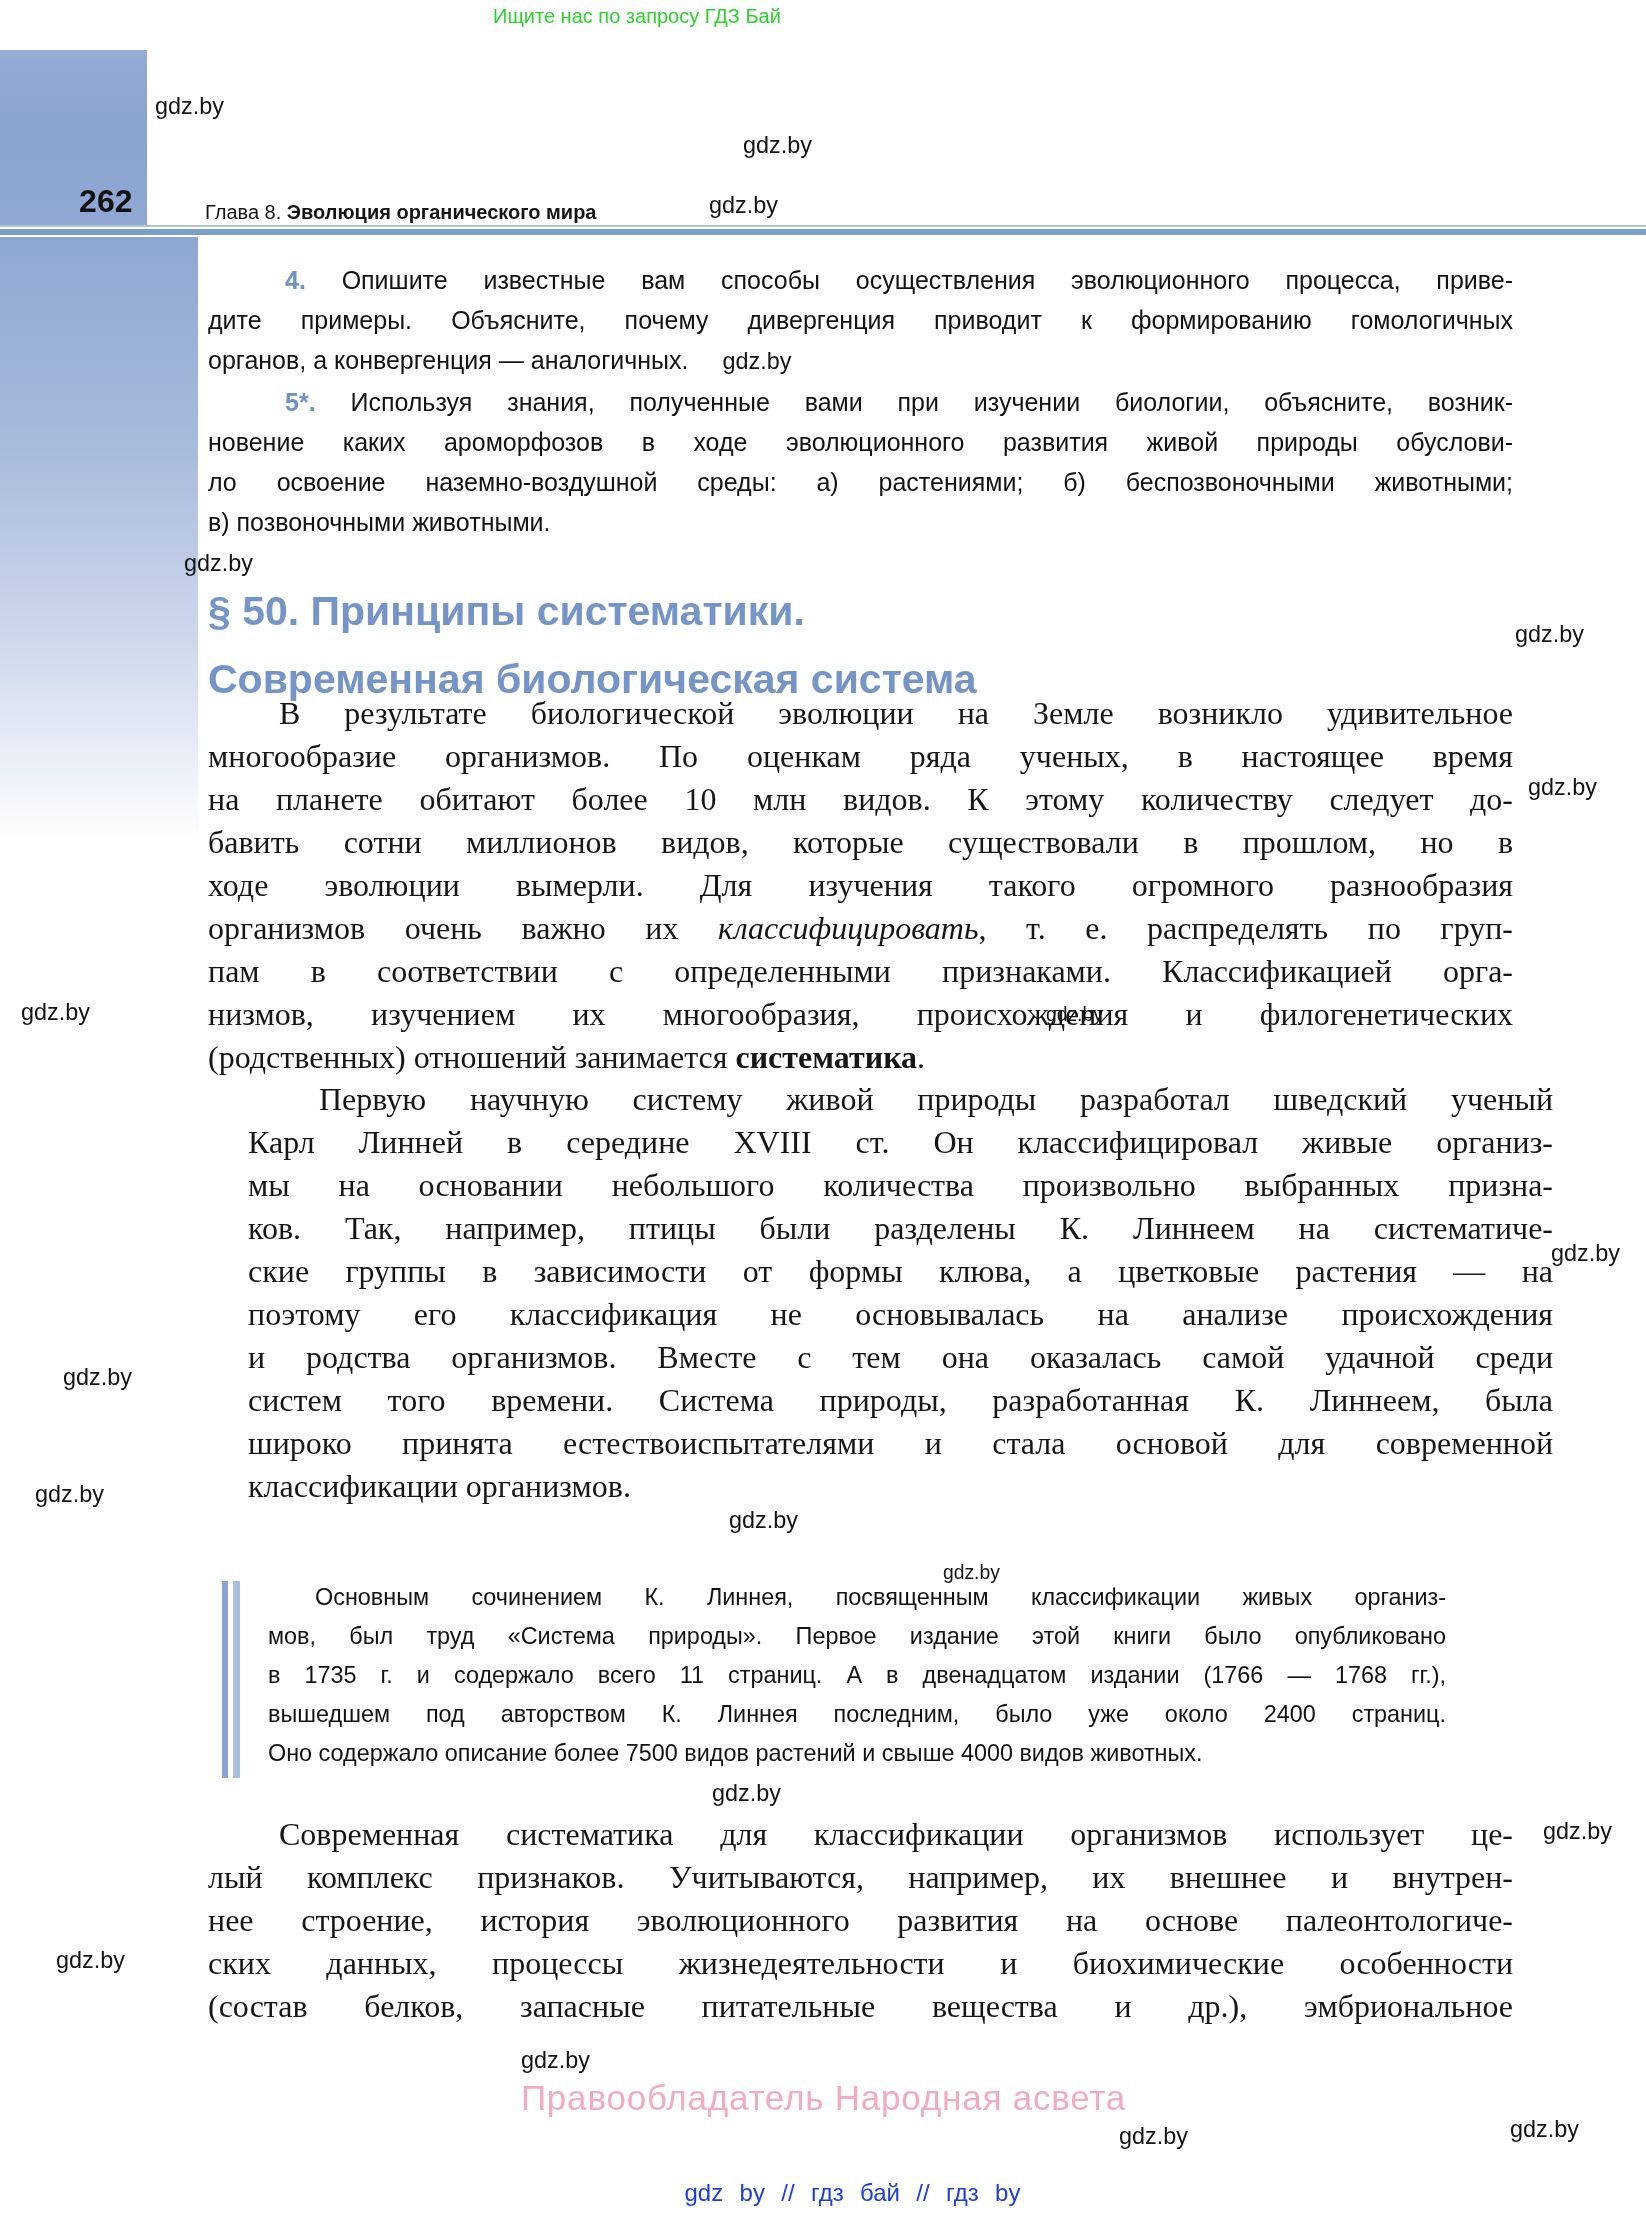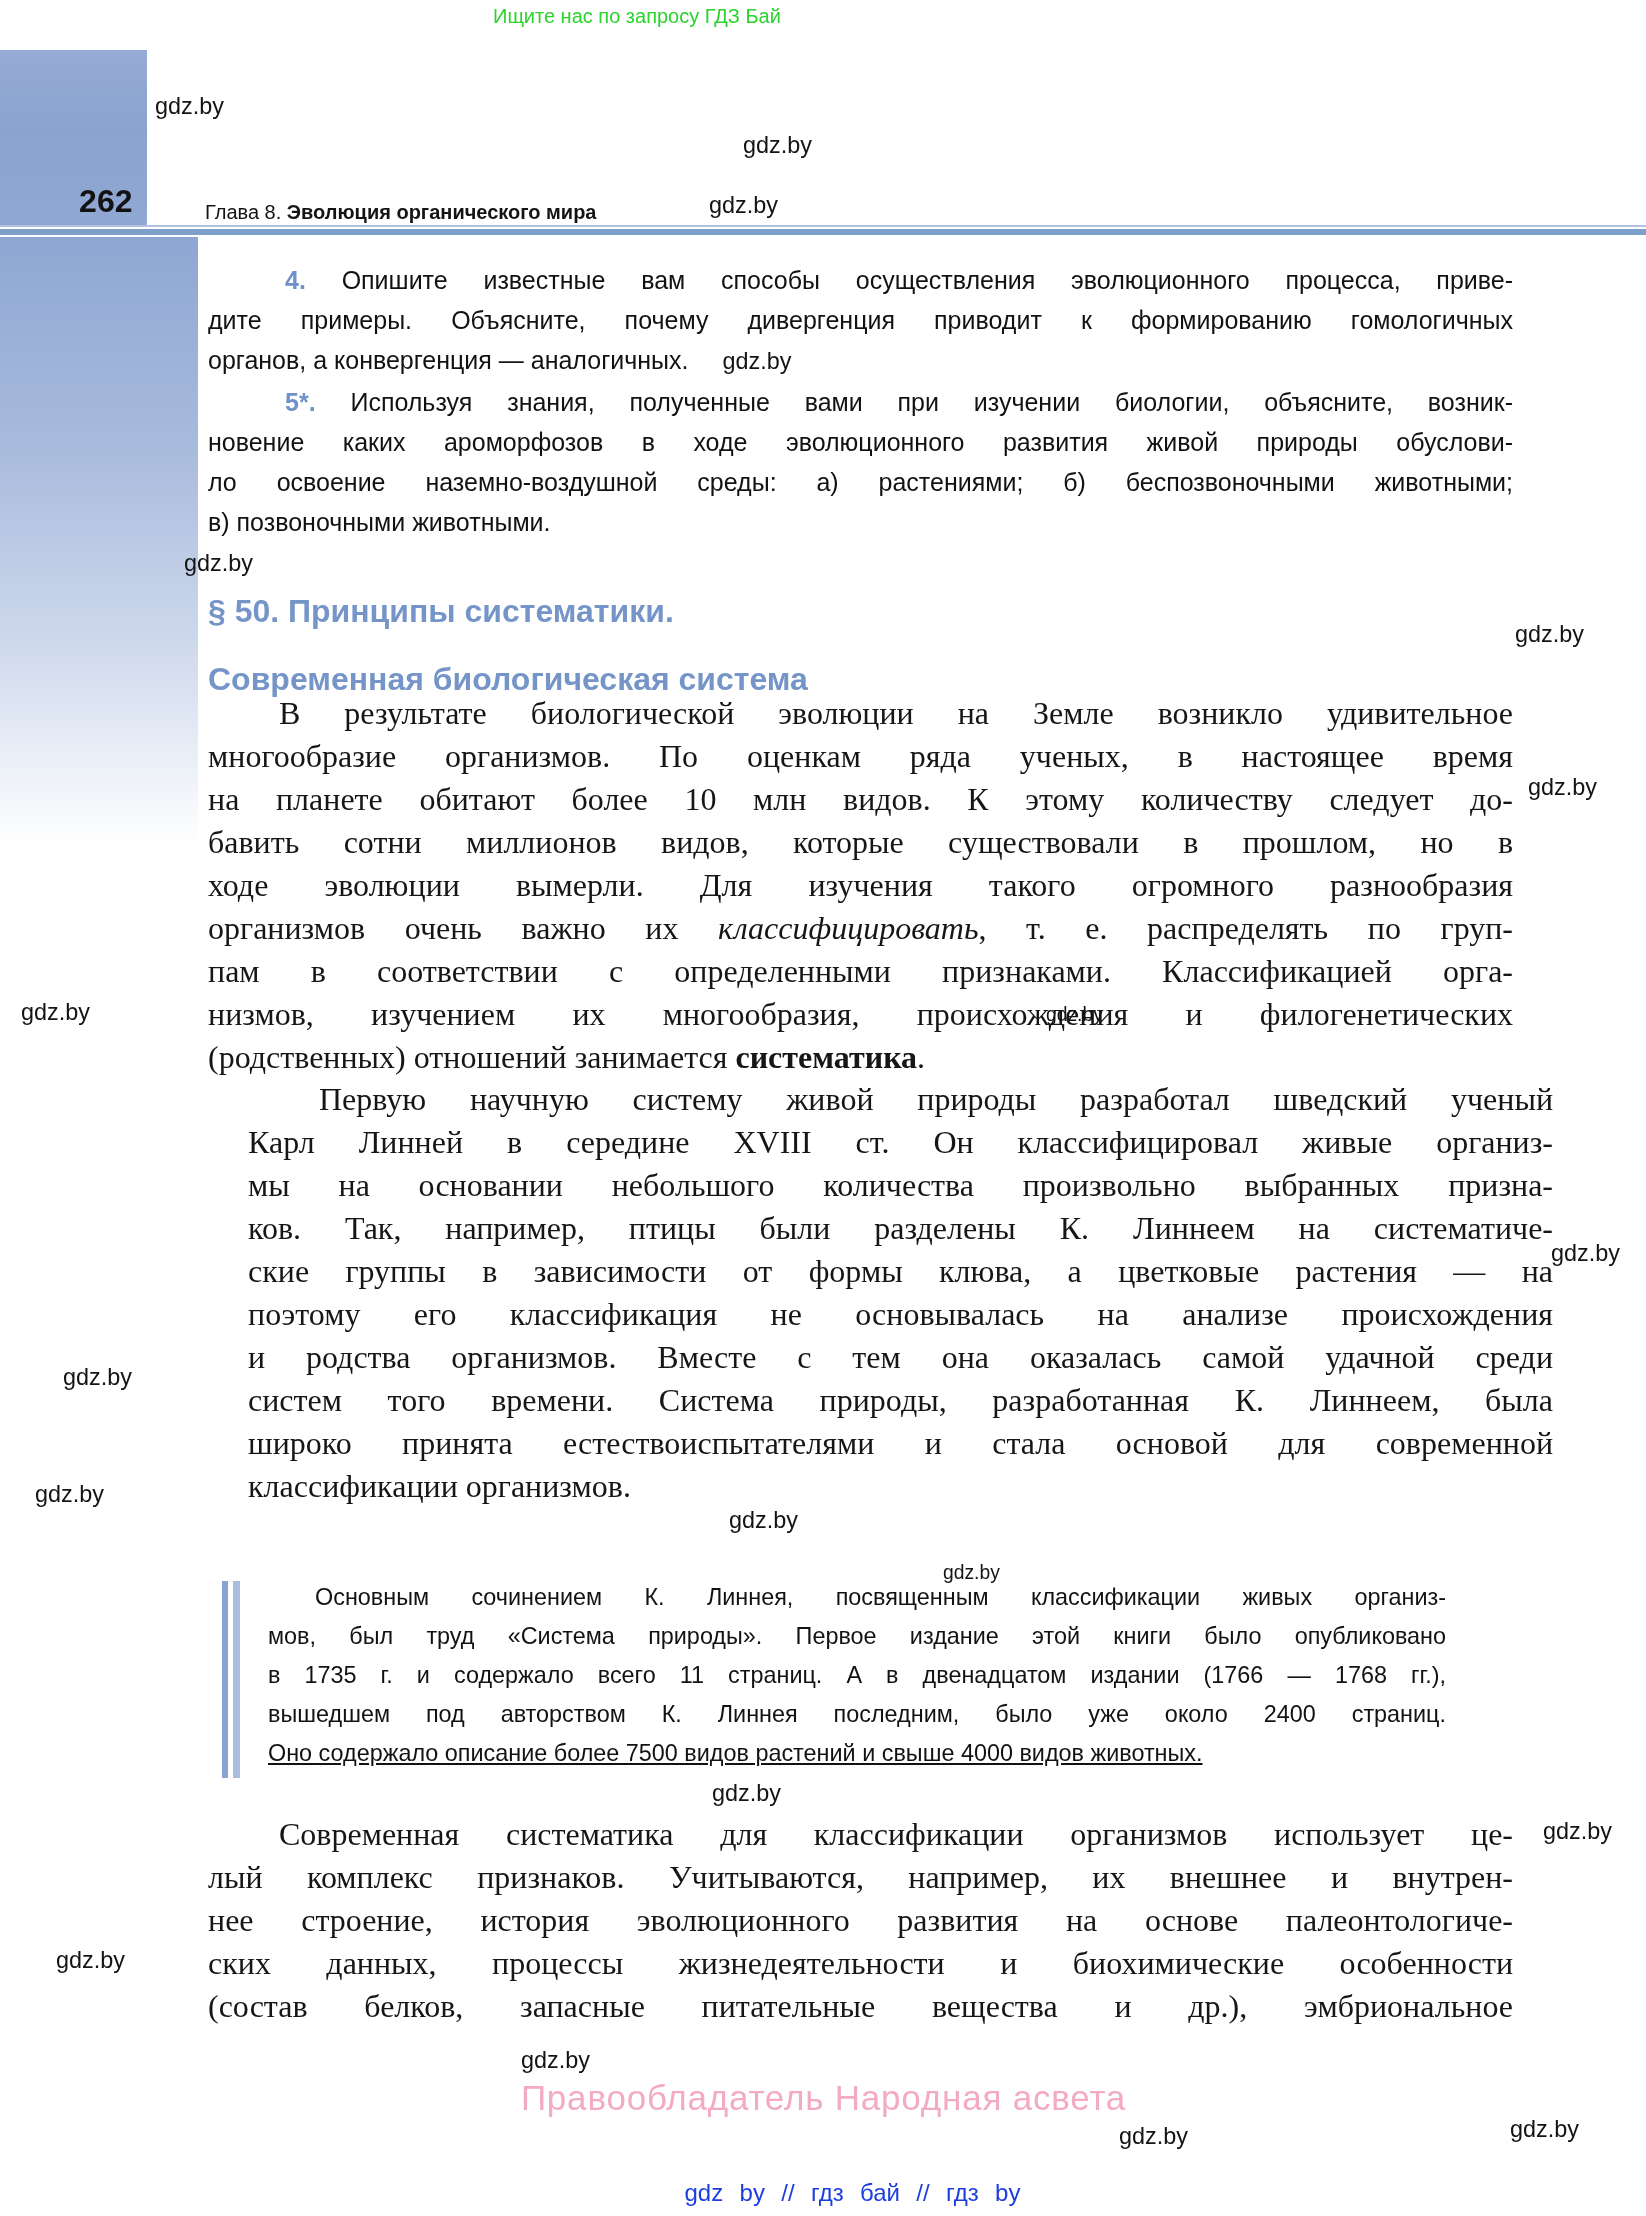--- a/index.html
+++ b/index.html
@@ -35,39 +35,39 @@
   
   .q-block{position:absolute;left:208px;width:1305px;font-family:"Liberation Sans",sans-serif;
            font-size:25px;color:#121212;}
   .qline{line-height:40px;text-align:justify;text-align-last:justify;}
   .qline.ind{text-indent:77px;}
   .qline.nojust{text-align-last:left;}
   .qnum{color:#6f92c6;font-weight:bold;}
 
   
   .section-heading{position:absolute;left:208px;top:577px;font-family:"Liberation Sans",sans-serif;
-                   font-weight:bold;font-size:32px;line-height:68px;color:#7594c7;white-space:nowrap;}
+                   font-weight:bold;font-size:41px;line-height:68px;color:#7594c7;white-space:nowrap;}
 
   
   .b-para{position:absolute;left:208px;width:1305px;font-size:32px;color:#161616;}
   .bline{line-height:43px;text-align:justify;text-align-last:justify;}
   .bline.ind{text-indent:71px;}
   .bline.nojust{text-align-last:left;}
   .it{font-style:italic;}
   .bd{font-weight:bold;}
 
   
   .inset-bars{position:absolute;left:222px;top:1581px;width:17.7px;height:197px;}
   .inset-bars .bar1{position:absolute;left:0;top:0;width:6.4px;height:100%;background:#8aa4d2;}
   .inset-bars .bar2{position:absolute;left:11.3px;top:0;width:6.4px;height:100%;background:#aabdde;}
   .inset-text{position:absolute;left:268px;top:1578px;width:1178px;
               font-family:"Liberation Sans",sans-serif;font-size:23.4px;color:#121212;}
   .iline{line-height:39px;text-align:justify;text-align-last:justify;}
   .iline.ind{text-indent:47px;}
-  .iline.nojust{text-align-last:left;text-decoration:underline;}
+  .iline.nojust{text-align-last:left;}
 
   .wm-inline{font-family:"Liberation Sans",sans-serif;font-size:23.4px;font-weight:normal;
              font-style:normal;color:#141414;margin-left:34px;}
 
   
   .copyright{position:absolute;left:0;top:2078px;width:100%;text-align:center;
              font-family:"Liberation Sans",sans-serif;font-size:35px;letter-spacing:0.8px;color:#f3abc1;}
   .bottom-links{position:absolute;left:0;top:2179px;width:100%;text-align:center;
                 font-family:"Liberation Sans",sans-serif;font-size:24px;color:#1c3ee0;word-spacing:9.7px;padding-left:29px;}
 </style>

